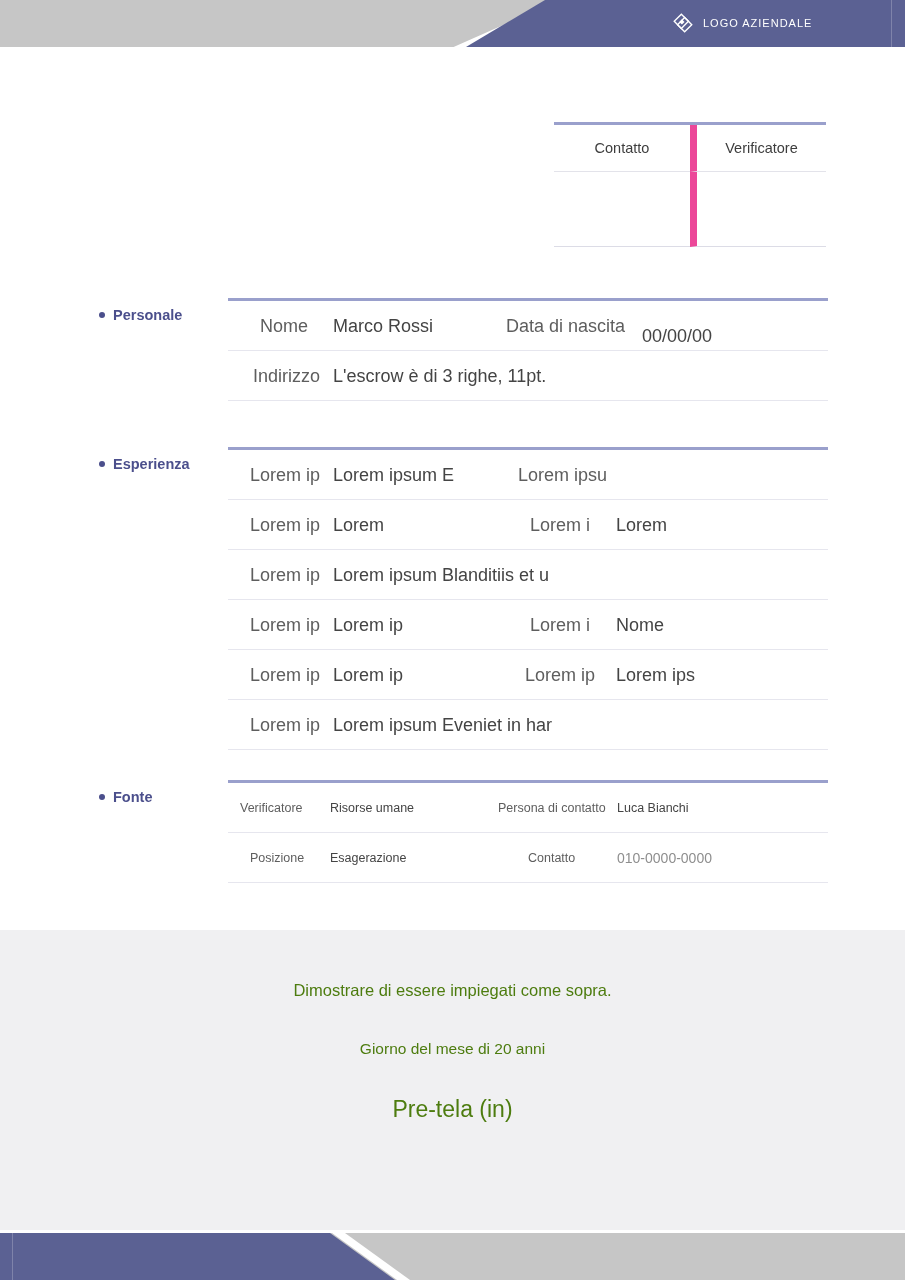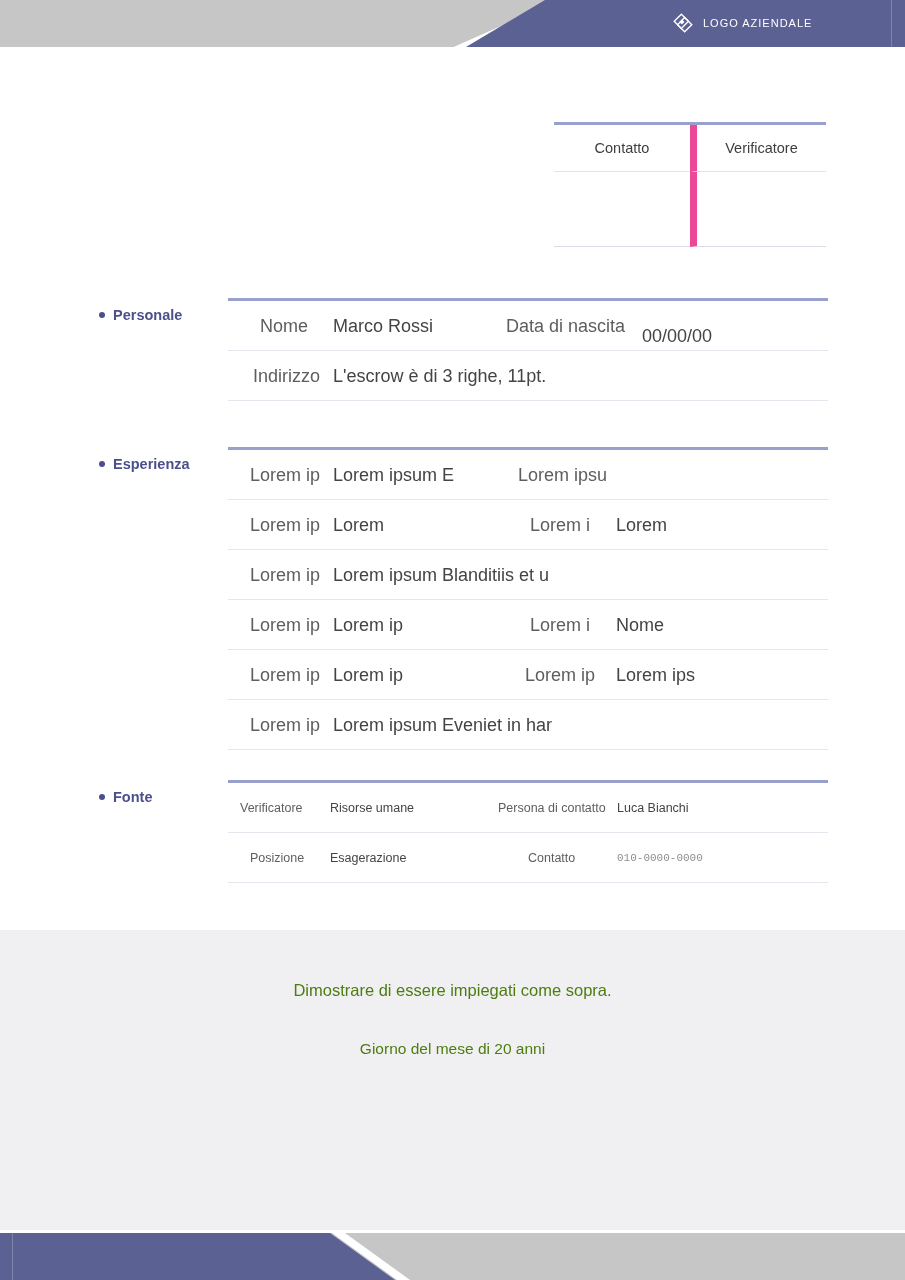--- a/index.html
+++ b/index.html
@@ -290,28 +290,29 @@
       <div class="sec-row">
         <span class="cell key small" style="left:12px;">Verificatore</span>
         <span class="cell val small" style="left:102px;">Risorse umane</span>
         <span class="cell key small" style="left:270px;">Persona di contatto</span>
         <span class="cell val small" style="left:389px;">Luca Bianchi</span>
       </div>
       <div class="sec-row">
         <span class="cell key small" style="left:22px;">Posizione</span>
         <span class="cell val small" style="left:102px;">Esagerazione</span>
         <span class="cell key small" style="left:300px;">Contatto</span>
-        <span class="cell val muted" style="left:389px;font-size:11px;font-family:Liberation Mono, monospace;">010-0000-0000</span>
+        <span class="cell val muted" style="left:389px;font-size:14px;">010-0000-0000</span>
       </div>
     </div>
   </div>
 
   <div class="bottom-panel"></div>
   <div class="decl l1">Dimostrare di essere impiegati come sopra.</div>
   <div class="decl l2">Giorno del mese di 20 anni</div>
+  <div class="decl l3">Pre-tela (in)</div>
 
   <div class="bottom-banner">
     <div class="bot-gray"></div>
     <div class="bot-purple"></div>
     <div class="bot-white-cut"></div>
     <div class="bot-purple-edge"></div>
   </div>
 
 </div>
 

